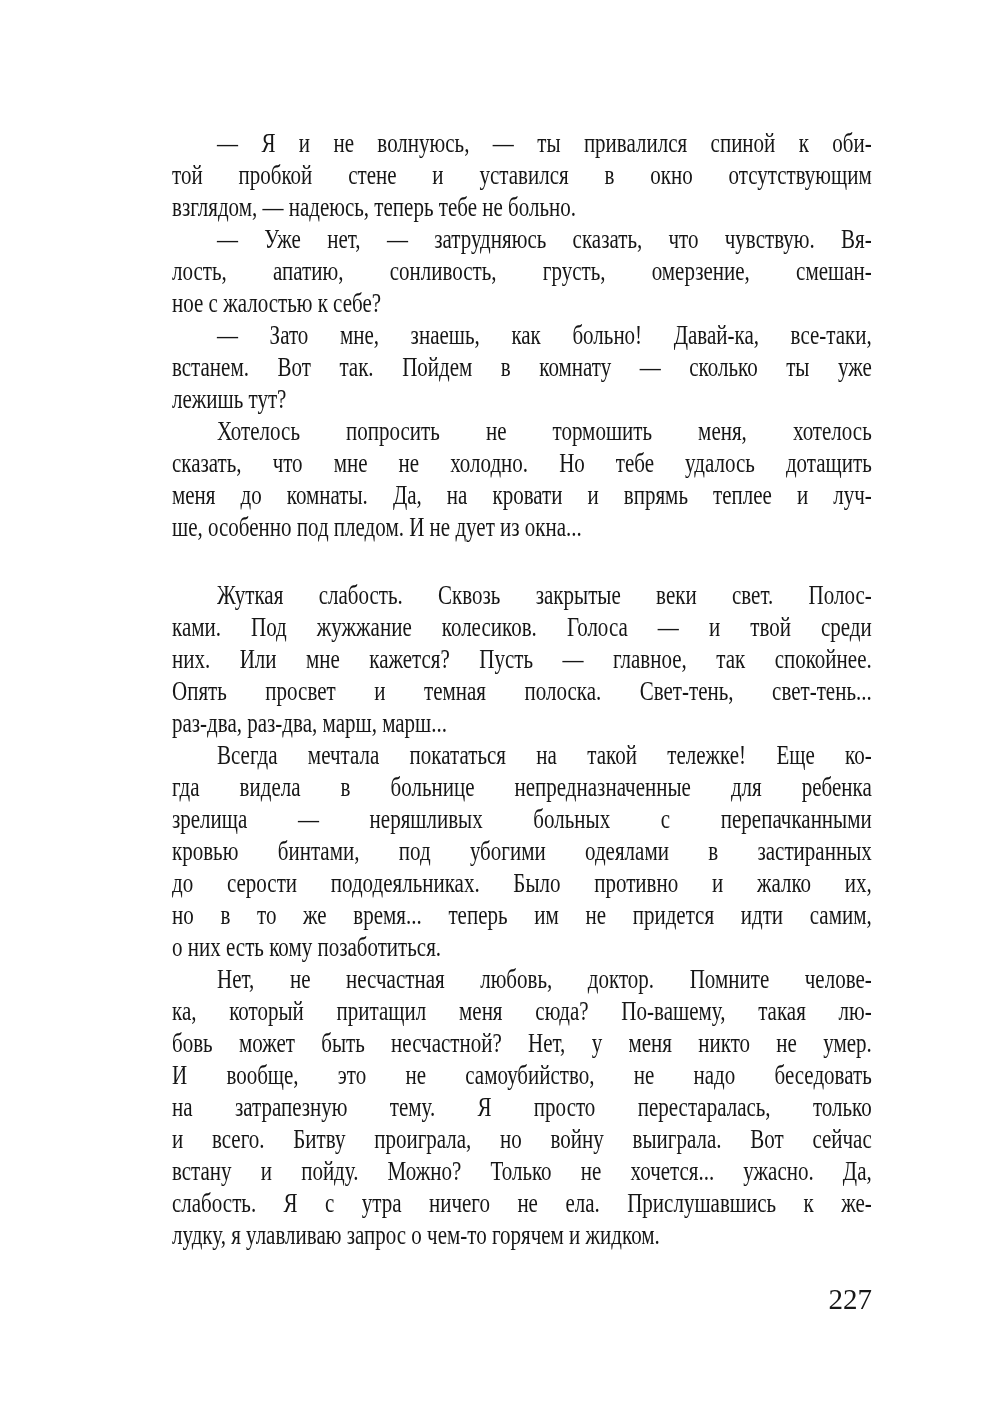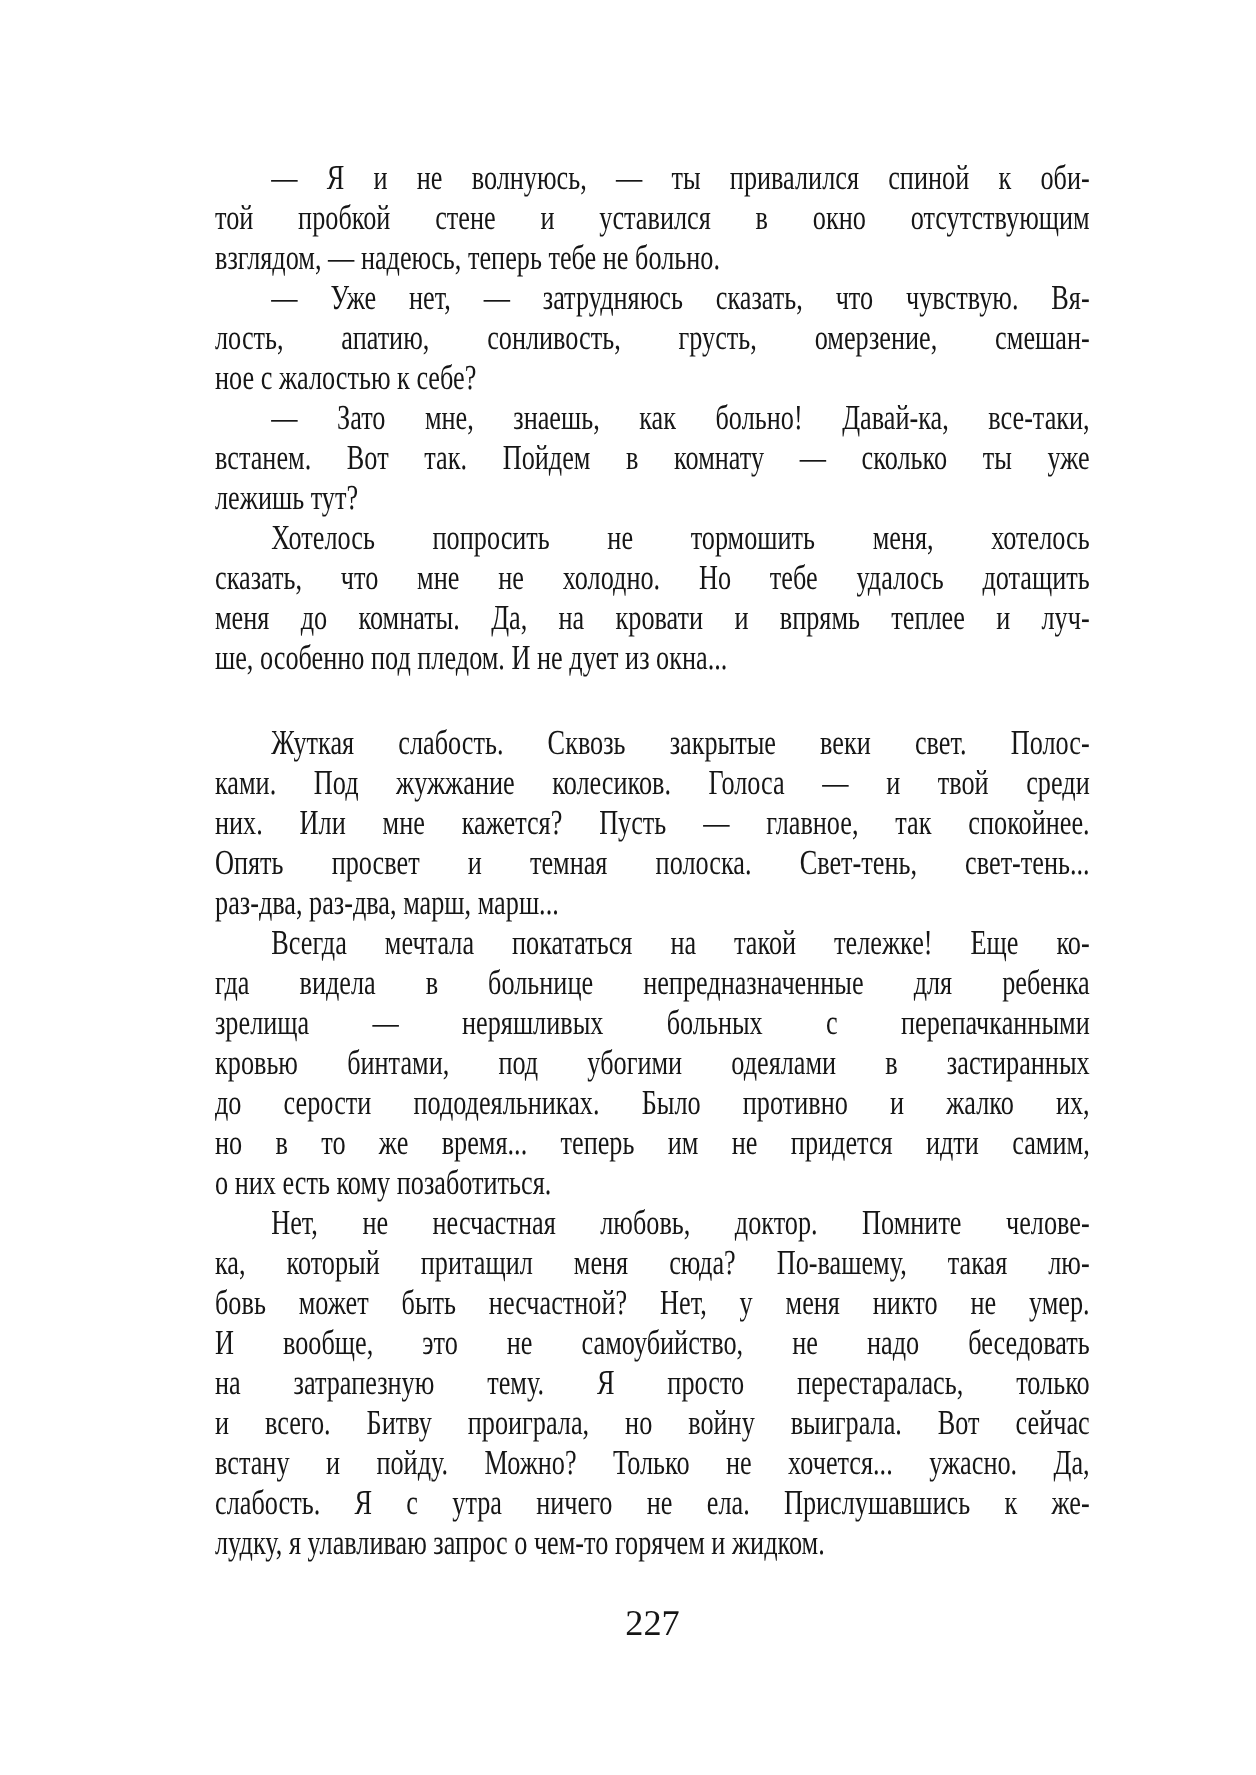--- a/index.html
+++ b/index.html
@@ -44,21 +44,21 @@
     text-indent: 60px;         
   }
   .line.last {
     text-align-last: left;     
   }
   .page-number {
     position: absolute;
     left: 172px;
     top: 1283px;
     width: 700px;
-    text-align: center;
+    text-align: right;
     font-size: 29px;
     line-height: 32px;
     color: #161616;
   }
 </style>
 </head>
 <body>
 
 <div class="page">
   <div class="text-block" id="text-block">

